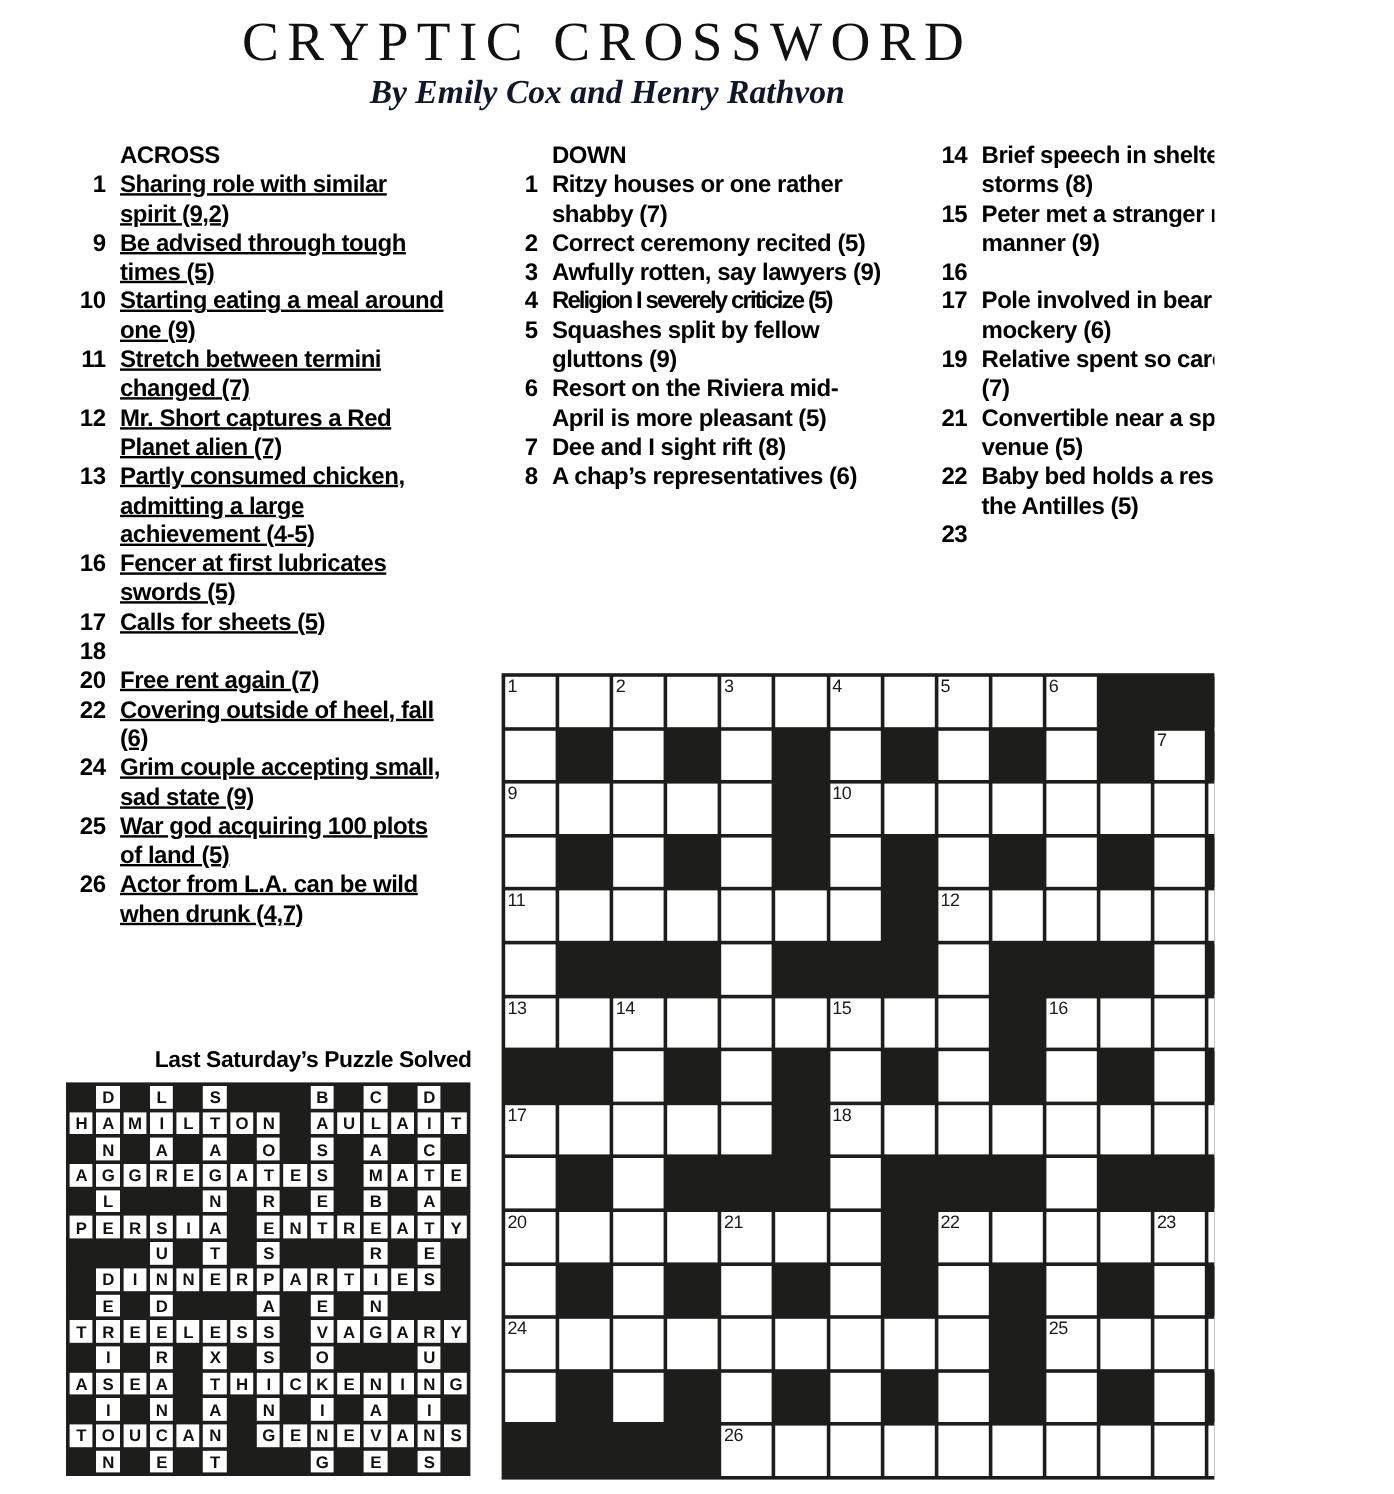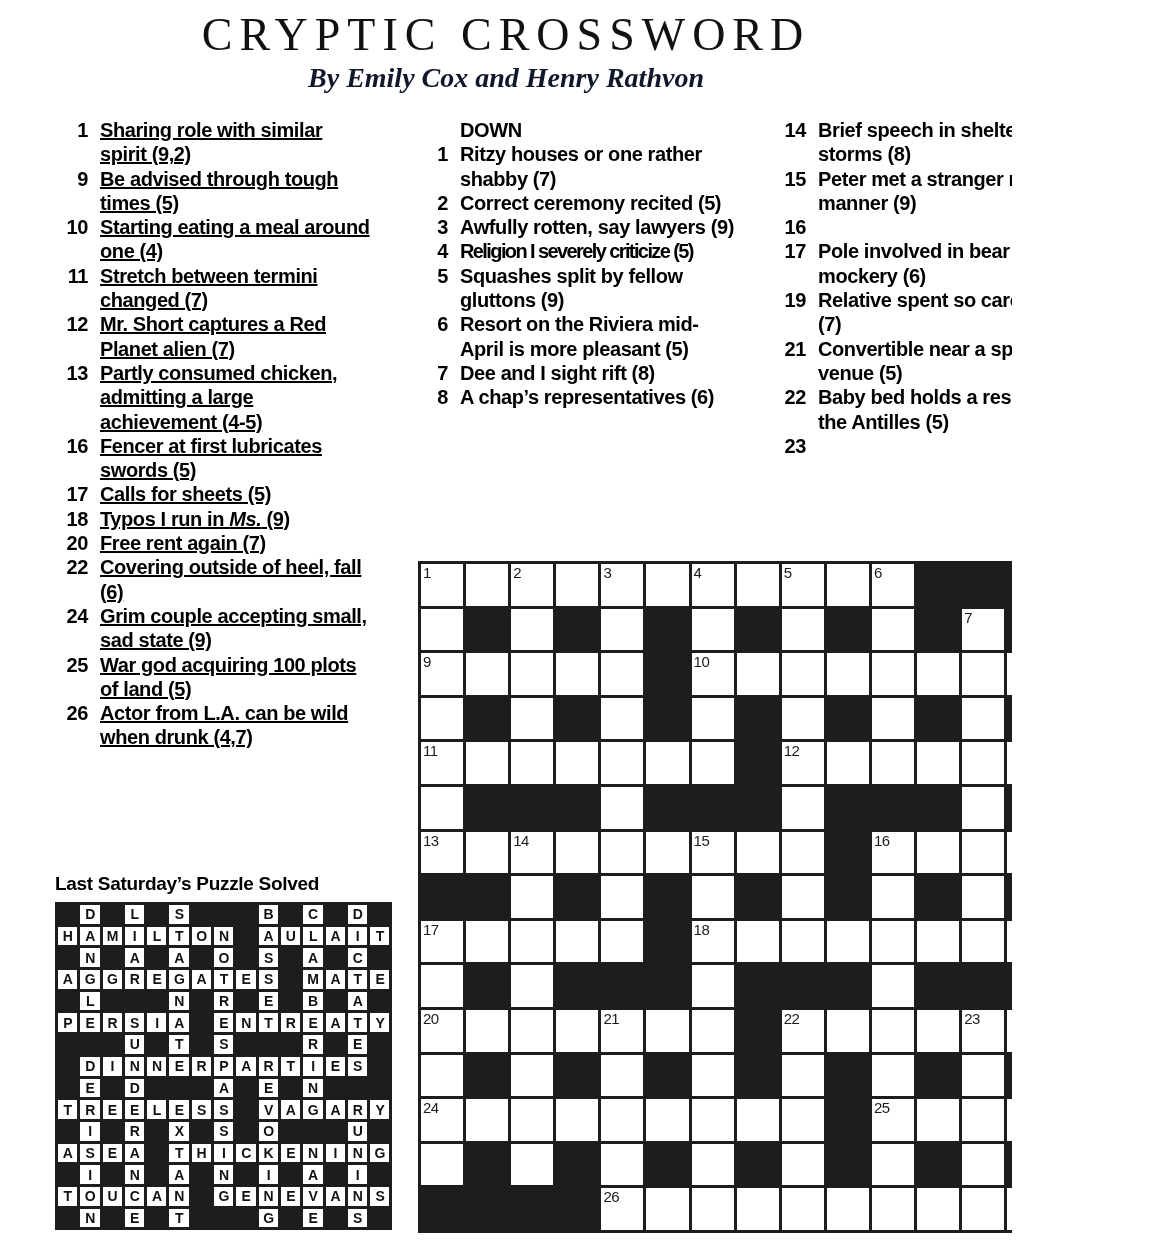--- a/index.html
+++ b/index.html
@@ -33,50 +33,51 @@
   
   #main-grid{position:absolute;left:418px;top:561px;background:var(--cellblack,#1d1d1b);
       padding:3px;display:grid;grid-template-columns:repeat(15,42.1px);
       grid-template-rows:repeat(15,41.6px);gap:3px;}
   .cell{background:#fff;position:relative;}
   .cell.black{background:var(--cellblack,#1d1d1b);}
   .cell-num{position:absolute;top:1px;left:2px;font-size:15px;line-height:1.05;
       font-weight:400;letter-spacing:-0.5px;color:#1b1b1b;}
 
   
-  .solved-title{position:absolute;left:55px;top:873px;width:338px;text-align:left;
+  .solved-title{position:absolute;left:55px;top:873px;width:338px;text-align:right;
       font-weight:bold;font-size:19px;letter-spacing:-0.3px;}
   #solved-grid{position:absolute;left:55px;top:902px;background:var(--cellblack,#1d1d1b);
       padding:3px;display:grid;grid-template-columns:repeat(15,19.3px);
       grid-template-rows:repeat(15,18.7px);gap:3px;}
   .scell{background:var(--cellblack,#1d1d1b);}
   .scell.lit{background:#fff;display:flex;align-items:center;justify-content:center;
       font-weight:700;font-size:14px;letter-spacing:-0.5px;color:#111;}
 </style>
 </head>
 <body>
 
 <div class="page">
 
   <div class="main-title">CRYPTIC CROSSWORD</div>
   <div class="byline">By Emily Cox and Henry Rathvon</div>
 
   <div class="clue-col" id="across-col">
+    <div class="clue-heading">ACROSS</div>
     <div>
         <div class="clue">
           <span class="clue-num">1</span>
           <span class="clue-text">Sharing role with similar spirit (9,2)</span>
         </div>
         <div class="clue">
           <span class="clue-num">9</span>
           <span class="clue-text">Be advised through tough times (5)</span>
         </div>
         <div class="clue">
           <span class="clue-num">10</span>
-          <span class="clue-text">Starting eating a meal around one (4)</span>
+          <span class="clue-text">Starting eating a meal around one (9)</span>
         </div>
         <div class="clue">
           <span class="clue-num">11</span>
           <span class="clue-text">Stretch between termini changed (7)</span>
         </div>
         <div class="clue">
           <span class="clue-num">12</span>
           <span class="clue-text">Mr. Short captures a Red Planet alien (7)</span>
         </div>
         <div class="clue">
@@ -86,21 +87,20 @@
         <div class="clue">
           <span class="clue-num">16</span>
           <span class="clue-text">Fencer at first lubricates swords (5)</span>
         </div>
         <div class="clue">
           <span class="clue-num">17</span>
           <span class="clue-text">Calls for sheets (5)</span>
         </div>
         <div class="clue">
           <span class="clue-num">18</span>
-          <span class="clue-text">Typos I run in <i>Ms.</i> (9)</span>
         </div>
         <div class="clue">
           <span class="clue-num">20</span>
           <span class="clue-text">Free rent again (7)</span>
         </div>
         <div class="clue">
           <span class="clue-num">22</span>
           <span class="clue-text">Covering outside of heel, fall (6)</span>
         </div>
         <div class="clue">

